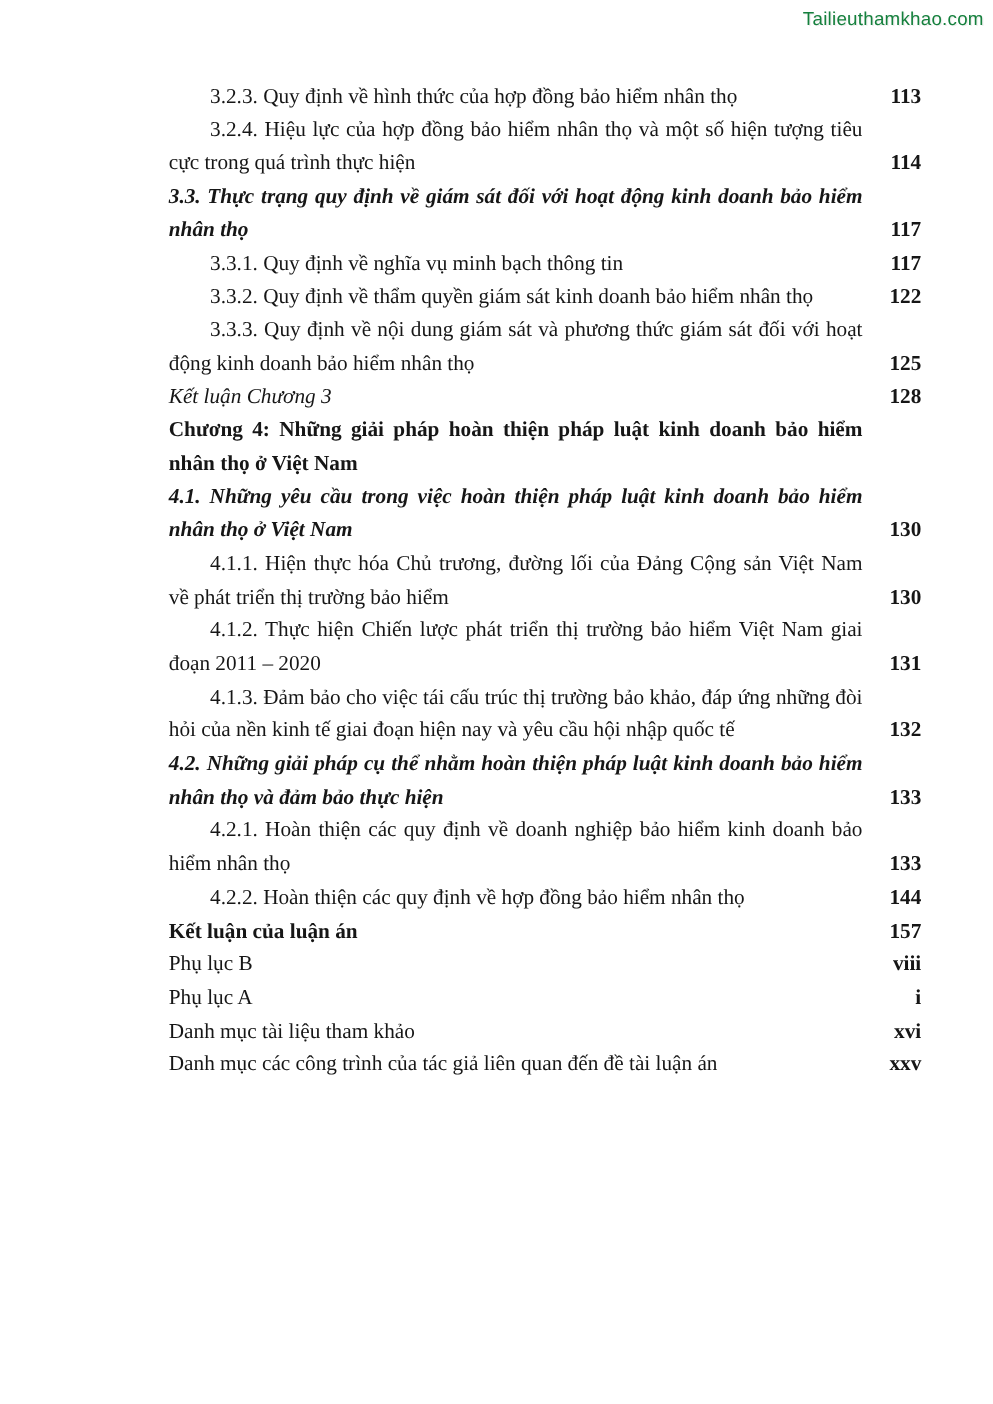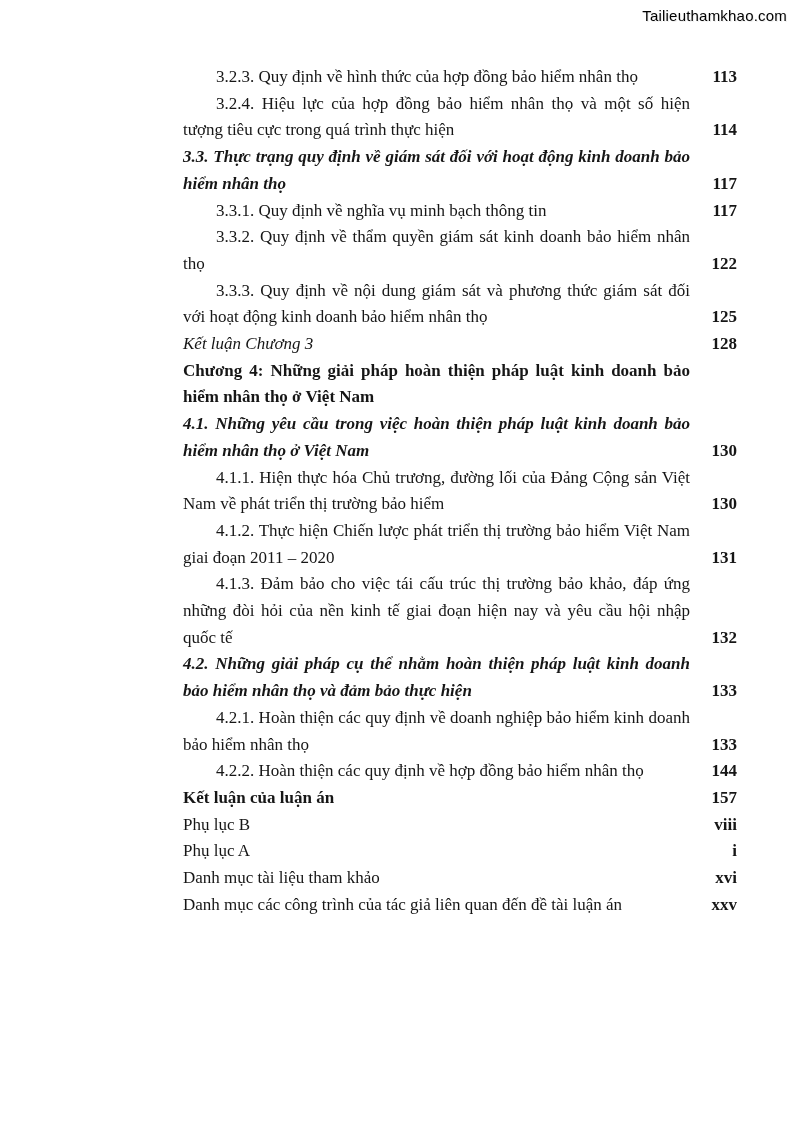--- a/index.html
+++ b/index.html
@@ -15,40 +15,39 @@
     font-family: "Liberation Serif", serif;
     color: #161616;
   }
   .watermark {
     position: absolute;
     top: 7px;
     right: 7px;
     font-family: "Liberation Sans", sans-serif;
     font-size: 15px;
     letter-spacing: 0.2px;
-    color: #000000;
+    color: #15803d;
     text-shadow: 1px 1px 0 #efefef;
   }
   .toc {
     position: absolute;
     left: 135px;
     top: 64px;
     width: 602px;
     font-size: 17px;
     line-height: 26.7px;
   }
   .entry {
     position: relative;
     margin: 0;
   }
   .entry-text {
     display: block;
     margin-right: 47px;
     text-align: justify;
-    margin-left: 48px;
   }
   .entry.sub .entry-text { text-indent: 33px; }
   .entry.section .entry-text { font-weight: bold; font-style: italic; }
   .entry.chapter .entry-text { font-weight: bold; }
   .entry.italic .entry-text { font-style: italic; }
   .entry.bold .entry-text { font-weight: bold; }
   .entry-page {
     position: absolute;
     right: 0;
     bottom: 0;

